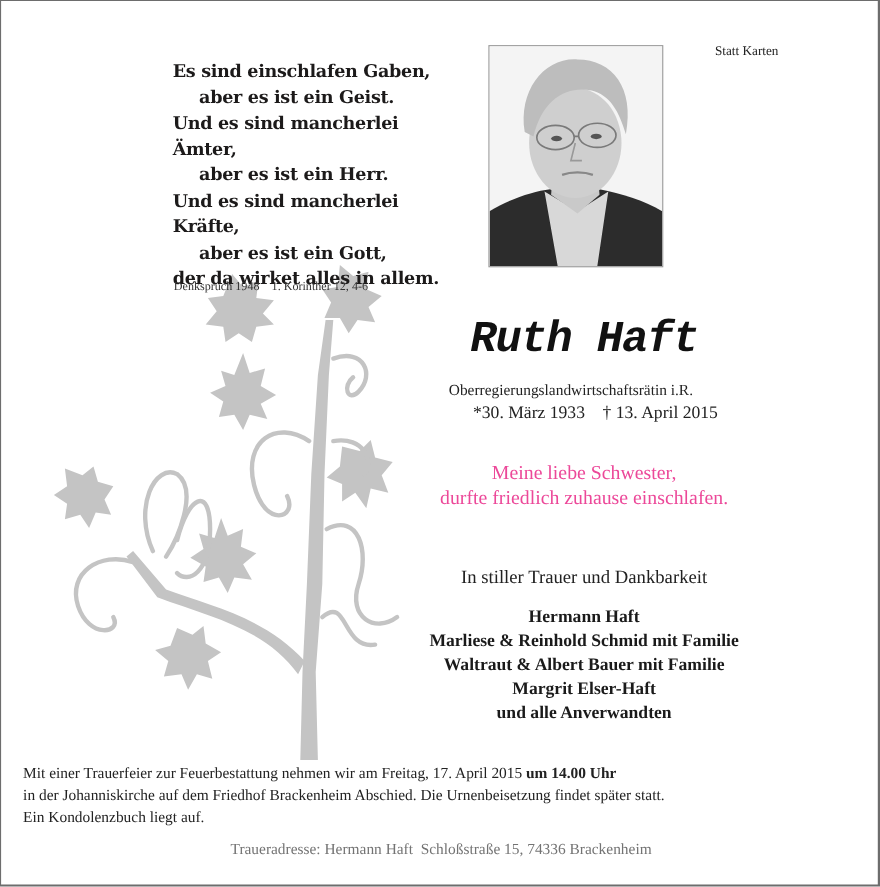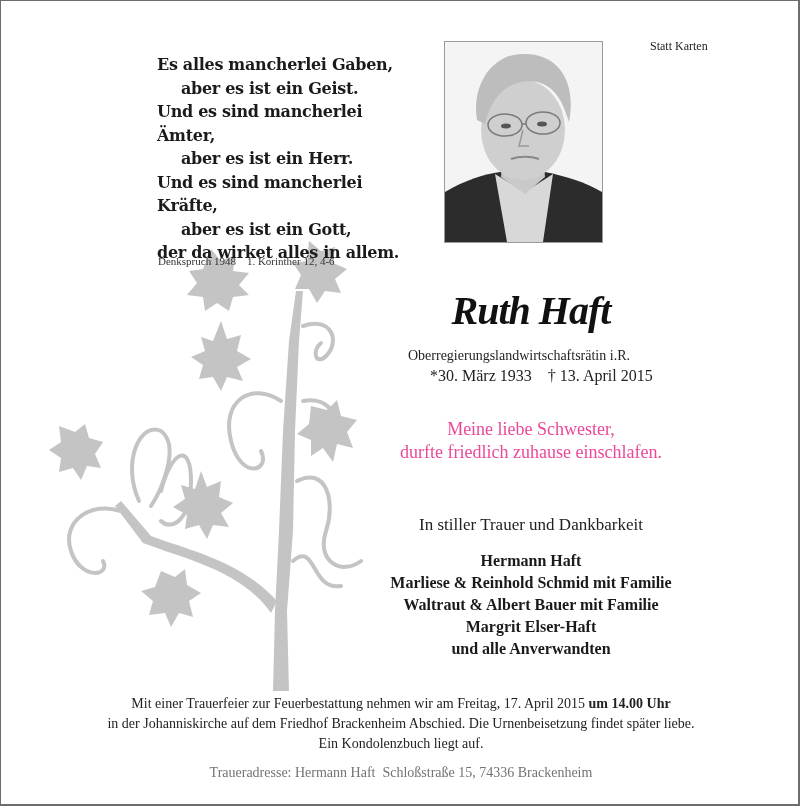--- a/index.html
+++ b/index.html
@@ -19,36 +19,36 @@
   }
   .quote .indent { padding-left: 24px; }
   .quote-ref { left: 157px; top: 214px; font-size: 11px; color: #333; white-space: pre; margin-top: 40px; }
   .statt { left: 649px; top: 38px; font-size: 12px; color: #222; }
   .photo {
     left: 443px; top: 40px; width: 157px; height: 200px;
     border: 1px solid #9a9a9a; background: #f6f6f6; overflow: hidden;
   }
   .name {
     left: 400px; top: 286px; width: 260px; text-align: center;
-    font-family: Liberation Serif, serif; font-weight: bold;
+    font-family: Liberation Mono, monospace; font-weight: bold;
     font-size: 40px; letter-spacing: -1px; color: #111; font-style: italic;
   }
   .title { left: 407px; top: 347px; font-size: 14px; color: #222; }
   .dates { left: 407px; top: 366px; font-size: 16px; color: #222; white-space: pre; margin-left: 22px; }
   .announce {
     left: 320px; top: 417px; width: 420px; text-align: center;
     font-size: 18px; line-height: 23px; color: #ec4899;
   }
   .mourn { left: 340px; top: 514px; width: 380px; text-align: center; font-size: 17px; color: #222; }
   .family {
     left: 340px; top: 549px; width: 380px; text-align: center;
     font-size: 16px; font-weight: bold; line-height: 22px; color: #1a1a1a;
   }
   .ceremony {
-    left: 20px; top: 693px; width: 760px; text-align: center;
+    left: 20px; top: 693px; width: 760px; text-align: left;
     font-size: 14px; line-height: 20px; color: #222;
   }
   .address { left: 20px; top: 764px; width: 760px; text-align: center; font-size: 14px; color: #737373; white-space: pre; }
 </style>
 </head>
 <body>
 
 <div class="frame">
 
   <svg class="vine" viewBox="0 0 340 460">
@@ -72,21 +72,21 @@
       <path d="M262 170 C290 165 300 190 290 200"></path>
       <path d="M98 270 C80 230 100 190 120 200 C140 215 120 260 110 275"></path>
       <path d="M120 260 C130 220 150 210 150 250 C150 290 130 300 120 290"></path>
       <path d="M80 280 C50 270 20 290 30 320 C40 350 70 345 62 330"></path>
       <path d="M256 250 C285 235 295 270 285 300 C275 330 300 345 320 330"></path>
       <path d="M252 330 C275 310 270 360 300 355"></path>
     </g>
   </svg>
 
   <div class="abs quote">
-    <div>Es alles mancherlei Gaben,</div>
+    <div>Es sind einschlafen Gaben,</div>
     <div class="indent">aber es ist ein Geist.</div>
     <div>Und es sind mancherlei Ämter,</div>
     <div class="indent">aber es ist ein Herr.</div>
     <div>Und es sind mancherlei Kräfte,</div>
     <div class="indent">aber es ist ein Gott,</div>
     <div>der da wirket alles in allem.</div>
   </div>
   <div class="abs quote-ref">Denkspruch 1948    1. Korinther 12, 4-6</div>
 
   <div class="abs statt">Statt Karten</div>
@@ -131,18 +131,18 @@
   <div class="abs family">
     <div>Hermann Haft</div>
     <div>Marliese &amp; Reinhold Schmid mit Familie</div>
     <div>Waltraut &amp; Albert Bauer mit Familie</div>
     <div>Margrit Elser-Haft</div>
     <div>und alle Anverwandten</div>
   </div>
 
   <div class="abs ceremony">
     <div><span>Mit einer Trauerfeier zur Feuerbestattung nehmen wir am Freitag, 17. April 2015 </span><b>um 14.00 Uhr</b></div>
-    <div>in der Johanniskirche auf dem Friedhof Brackenheim Abschied. Die Urnenbeisetzung findet später liebe.</div>
+    <div>in der Johanniskirche auf dem Friedhof Brackenheim Abschied. Die Urnenbeisetzung findet später statt.</div>
     <div>Ein Kondolenzbuch liegt auf.</div>
   </div>
 
   <div class="abs address">Traueradresse: Hermann Haft  Schloßstraße 15, 74336 Brackenheim</div>
 </div>
 
 </body></html>

